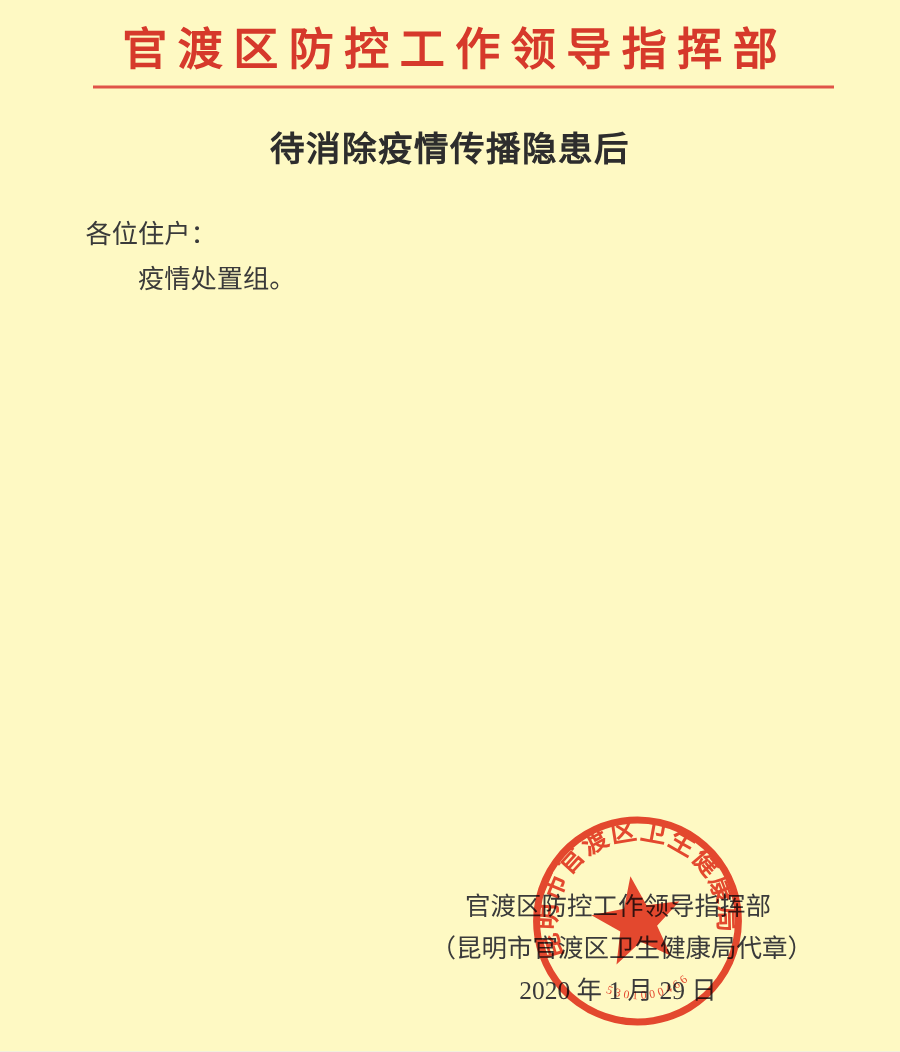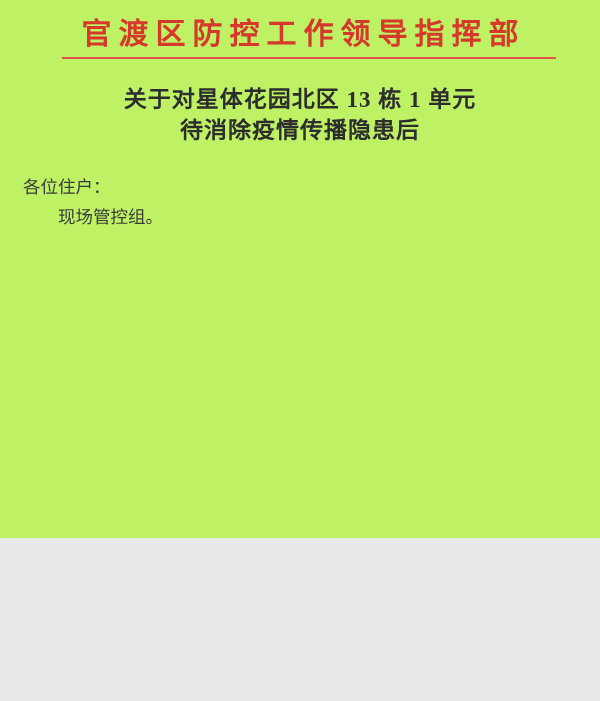--- a/index.html
+++ b/index.html
@@ -4,23 +4,23 @@
 <style>
   html, body {
     margin: 0;
     padding: 0;
     background: #e9e9e9;
     font-family: "Liberation Serif", "DejaVu Serif", serif;
   }
   .page {
     position: relative;
     width: 600px;
-    height: 538px;
+    height: 701px;
     margin: 0 auto;
-    background: #bef264;
+    background: #fef9c3;
     overflow: hidden;
     color: #333;
   }
   
   .letterhead {
     padding-top: 14px;
     text-align: center;
     color: #d6392b;
     font-size: 30px;
     font-weight: bold;
@@ -40,21 +40,21 @@
     margin-top: 25px;
     text-align: center;
     font-size: 23px;
     font-weight: bold;
     color: #2d2d2d;
     line-height: 31px;
     letter-spacing: 1px;
   }
   
   .doc-body {
-    margin: 26px 58px 0 23px;
+    margin: 26px 58px 0 57px;
     font-size: 17.5px;
     line-height: 30px;
     color: #3a3a3a;
     text-align: justify;
   }
   .doc-body p { margin: 0; }
   .salutation { text-indent: 0; }
   .para { text-indent: 2em; }
   .para.extra-gap { margin-top: 6px; }
   
@@ -83,27 +83,26 @@
 </style>
 </head>
 <body>
 
 <div class="page">
 
   <div class="letterhead">官渡区防控工作领导指挥部</div>
   <hr class="letterhead-rule">
 
   <div class="doc-title">
-    <div>关于对星体花园北区 13 栋 1 单元</div>
     <div>待消除疫情传播隐患后</div>
   </div>
 
   <div class="doc-body">
     <p class="salutation">各位住户：</p>
-    <p class="para">现场管控组。</p>
+    <p class="para">疫情处置组。</p>
   </div>
 
   <div class="signature">
     <div>官渡区防控工作领导指挥部</div>
     <div>（昆明市官渡区卫生健康局代章）</div>
     <div>2020 年 1 月 29 日</div>
   </div>
 
   <svg class="seal" viewBox="0 0 140 140" aria-hidden="true">
     <defs>

